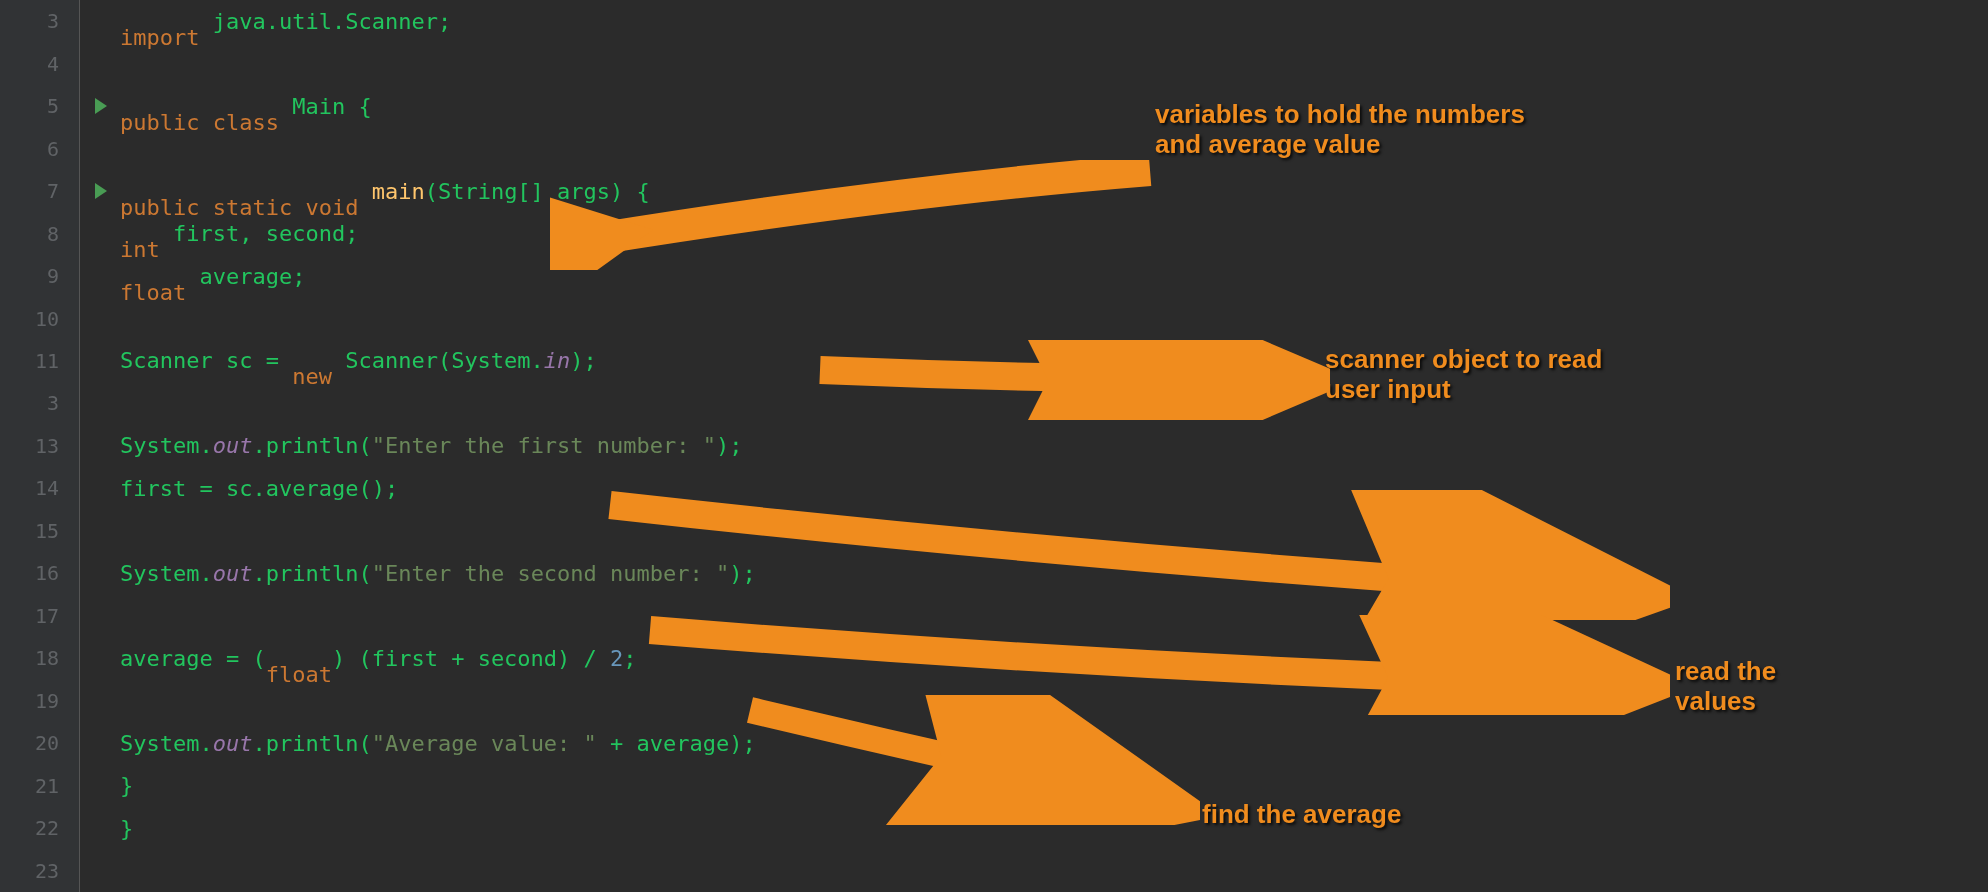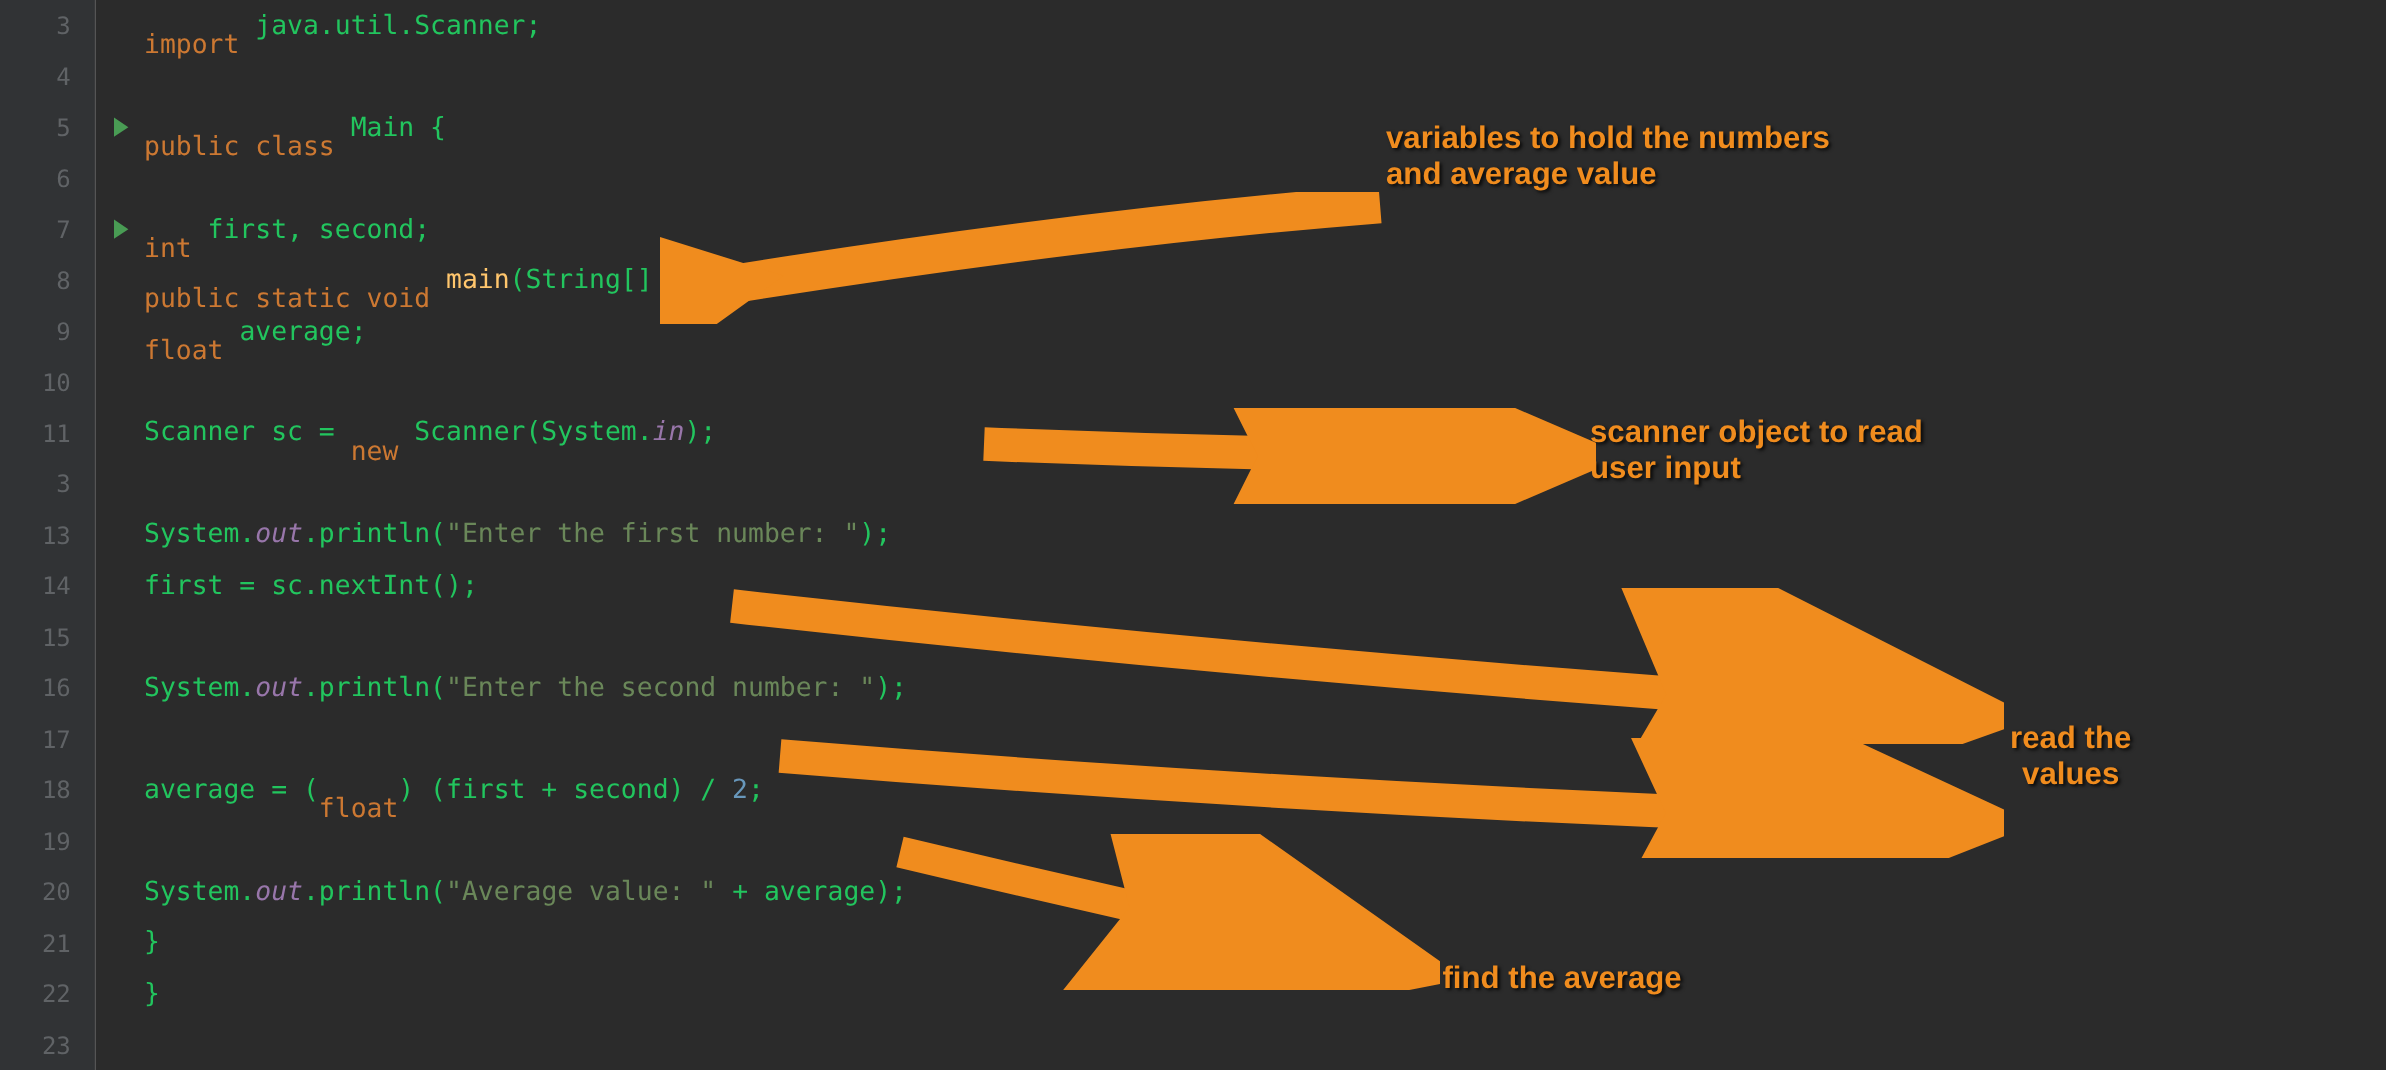--- a/index.html
+++ b/index.html
@@ -148,28 +148,28 @@
     <div class="gutter-row">
         <span>23</span>
       </div>
   </div>
 
   <div class="code-area">
     <div class="code-line"><span class="kw">import </span><span class="plain">java.util.Scanner;</span></div>
     <div class="code-line"></div>
     <div class="code-line"><span class="kw">public class </span><span class="plain">Main </span><span class="plain">{</span></div>
     <div class="code-line"></div>
+    <div class="code-line">    <span class="kw">public static void </span><span class="method">main</span><span class="plain">(String[] args) {</span></div>
     <div class="code-line">        <span class="kw">int </span><span class="plain">first, second;</span></div>
-    <div class="code-line">    <span class="kw">public static void </span><span class="method">main</span><span class="plain">(String[] args) {</span></div>
     <div class="code-line">        <span class="kw">float </span><span class="plain">average;</span></div>
     <div class="code-line"></div>
     <div class="code-line">        <span class="plain">Scanner sc = </span><span class="kw">new </span><span class="plain">Scanner(System.</span><span class="static-field">in</span><span class="plain">);</span></div>
     <div class="code-line"></div>
     <div class="code-line">        <span class="plain">System.</span><span class="static-field">out</span><span class="plain">.println(</span><span class="str">"Enter the first number: "</span><span class="plain">);</span></div>
-    <div class="code-line">        <span class="plain">first = sc.nextInt();</span></div>
+    <div class="code-line">        <span class="plain">first = sc.average();</span></div>
     <div class="code-line"></div>
     <div class="code-line">        <span class="plain">System.</span><span class="static-field">out</span><span class="plain">.println(</span><span class="str">"Enter the second number: "</span><span class="plain">);</span></div>
     <div class="code-line"></div>
     <div class="code-line">        <span class="plain">average = (</span><span class="kw">float</span><span class="plain">) (first + second) / </span><span class="num">2</span><span class="plain">;</span></div>
     <div class="code-line"></div>
     <div class="code-line">        <span class="plain">System.</span><span class="static-field">out</span><span class="plain">.println(</span><span class="str">"Average value: "</span><span class="plain"> + average);</span></div>
     <div class="code-line">    <span class="plain">}</span></div>
     <div class="code-line"><span class="plain">}</span></div>
   </div>
 </div>
@@ -177,21 +177,21 @@
 <div class="annotation" style="left:1155px; top:100px;">
   <div>variables to hold the numbers</div>
   <div>and average value</div>
 </div>
 
 <div class="annotation" style="left:1325px; top:345px;">
   <div>scanner object to read</div>
   <div>user input</div>
 </div>
 
-<div class="annotation" style="left:1675px; top:600px;text-align:center;">
+<div class="annotation" style="left:1675px; top:657px;">
   <div>read the</div>
   <div>values</div>
 </div>
 
 <div class="annotation" style="left:1202px; top:800px;">
   <span>find the average</span>
 </div>
 
 <svg class="arrow" style="left:550px; top:160px;" width="620" height="110">
   <defs>

